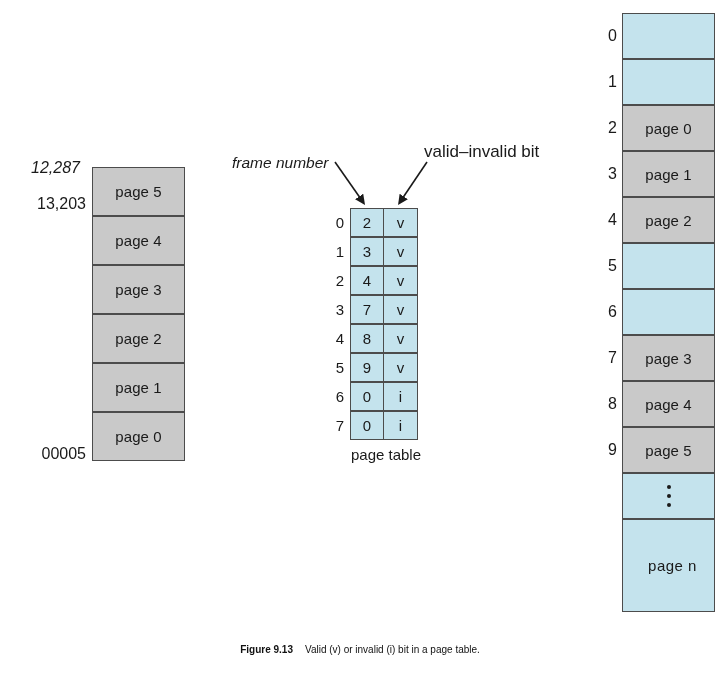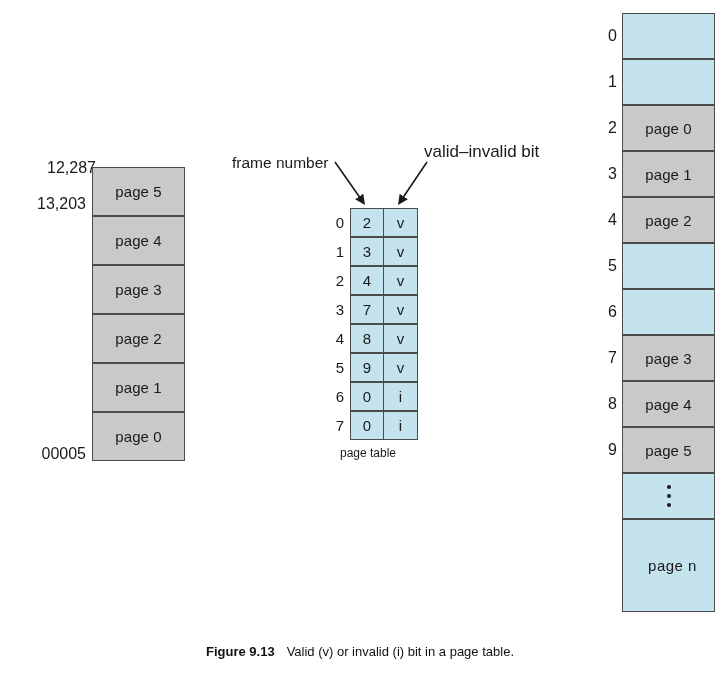--- a/index.html
+++ b/index.html
@@ -74,35 +74,36 @@
     height: 29px;
     display: flex;
     align-items: center;
     justify-content: flex-end;
     font-size: 15px;
     line-height: 1;
   }
 
   #page-table-caption {
     position: absolute;
-    left: 320px;
+    left: 338px;
     top: 446px;
     width: 96px;
     text-align: center;
-    font-size: 12px;
+    font-size: 15px;
     white-space: nowrap;
   }
 
   
   #label-frame-number {
     position: absolute;
     left: 232px;
     top: 154px;
     font-size: 15.5px;
     white-space: nowrap;
+    font-style: italic;
   }
   #label-valid-invalid {
     position: absolute;
     left: 424px;
     top: 142px;
     font-size: 17px;
     white-space: nowrap;
   }
   #annotation-arrows {
     position: absolute;
@@ -142,21 +143,21 @@
   }
   .page-n-text { letter-spacing: 0.5px; margin-left: 8px; }
 
   
   #figure-caption {
     position: absolute;
     left: 0;
     top: 644px;
     width: 720px;
     text-align: center;
-    font-size: 13px;
+    font-size: 10px;
     color: #111111;
     white-space: nowrap;
   }
   #figure-caption .fig-num { font-weight: bold; }
   #figure-caption .fig-gap { display: inline-block; width: 12px; }
 </style>
 </head>
 <body>
 
 <div class="fig" id="logical-memory">
@@ -173,21 +174,21 @@
       <span>page 2</span>
     </div>
   <div class="cell gray" style="top:196px">
       <span>page 1</span>
     </div>
   <div class="cell gray" style="top:245px">
       <span>page 0</span>
     </div>
 </div>
 
-<div class="addr-label" id="addr-top" style="left:32px; top:160px; width:64px;">12,287</div>
+<div class="addr-label" id="addr-top" style="left:16px; top:160px; width:64px;font-style:italic;">12,287</div>
 <div class="addr-label" id="addr-second" style="left:22px; top:196px; width:64px;">13,203</div>
 <div class="addr-label" id="addr-bottom" style="left:22px; top:446px; width:64px;">00005</div>
 
 <div id="label-frame-number">frame number</div>
 <div id="label-valid-invalid">valid–invalid bit</div>
 
 <svg id="annotation-arrows" viewBox="0 0 120 52">
   <defs>
     <marker id="ah" markerWidth="7" markerHeight="7" refX="4.2" refY="3.1" orient="auto">
       <path d="M0,0 L6.4,3.1 L0,6.2 z" fill="#1a1a1a"></path>

